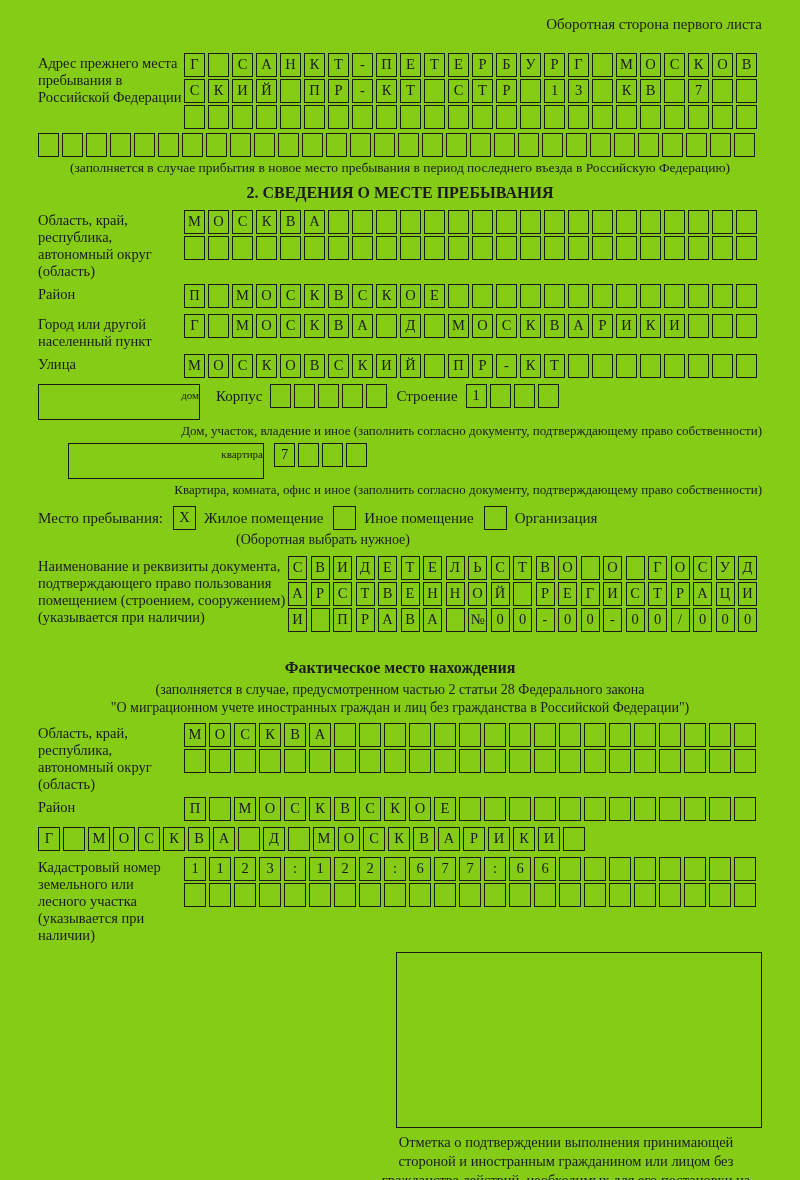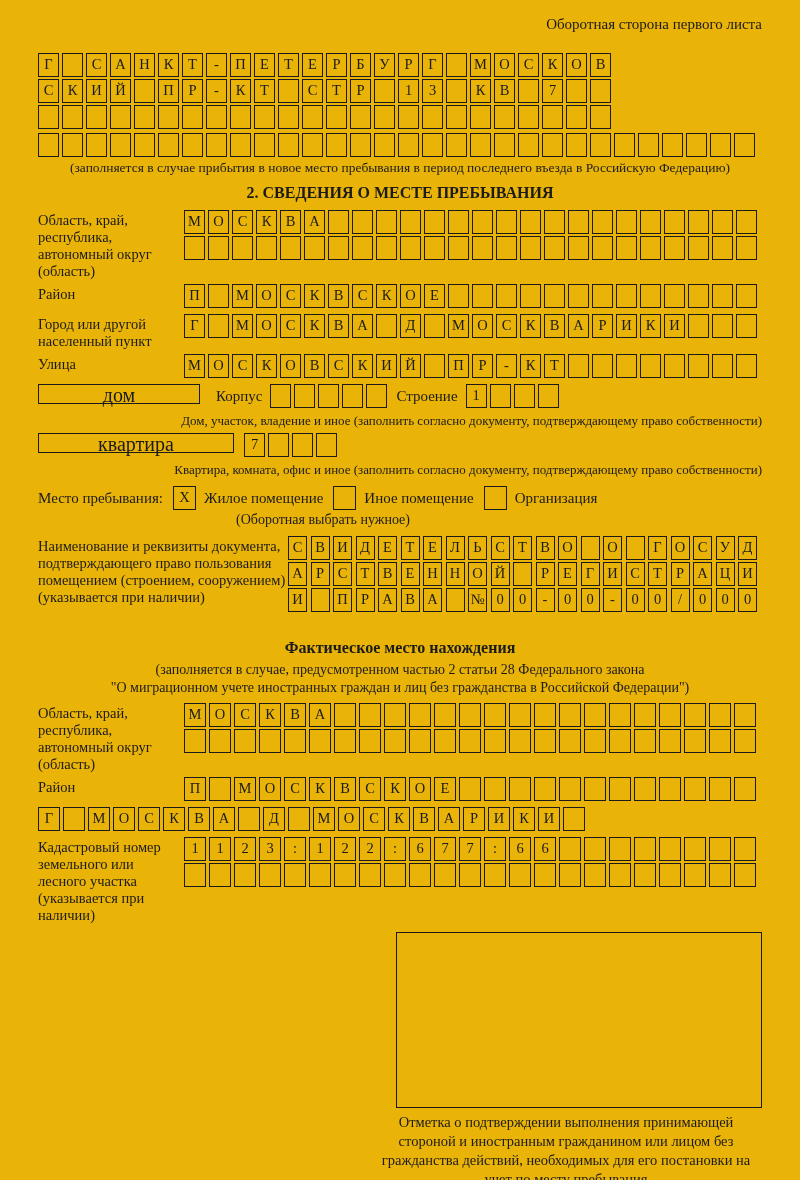--- a/index.html
+++ b/index.html
@@ -1,21 +1,21 @@
 <!DOCTYPE html>
 <html><head>
 <meta charset="utf-8">
 <style>
   html,body{margin:0;padding:0;background:#fff;}
   .page{
     position:relative;
     width:800px;height:1180px;
     box-sizing:border-box;
     padding:16px 38px 0 38px;
-    background:#eab308;
+    background:#84cc16;
     font-family:"Liberation Serif","DejaVu Serif",serif;
     color:#1b1b1b;
     overflow:hidden;
   }
   .hdr-right{text-align:right;font-size:15px;margin-bottom:20px;}
   .frow{display:flex;align-items:flex-start;}
   .flabel{flex:none;width:146px;font-size:14.5px;line-height:17px;padding-top:2px;}
   .flabel.wide{width:250px;}
   .fcells{flex:1;}
   .cellrow{white-space:nowrap;height:24px;margin-bottom:2px;}
@@ -26,42 +26,43 @@
     font-size:14.5px;line-height:21px;text-align:center;
     vertical-align:top;
   }
   .sm .cbox{width:19px;margin-right:3.5px;}
   .w2 .cbox{width:22px;}
   .fullrow{margin-top:2px;}
   .note{font-size:13.5px;text-align:center;line-height:17px;margin-top:2px;}
   .note-left{font-size:13px;text-align:right;line-height:17px;margin:2px 0 4px 0;}
   .sec-title{font-size:16px;font-weight:bold;text-align:center;margin:8px 0 8px 0;}
   .domrow{display:flex;align-items:flex-start;margin-top:4px;}
-  .bigbox{flex:none;box-sizing:border-box;border:1.5px solid #1b1b1b;height:20px;
-    text-align:center;font-size:20px;line-height:21px;}
+  .bigbox{flex:none;box-sizing:border-box;border:1.5px solid #1b1b1b;height:36px;
+    text-align:right;font-size:11px;line-height:21px;}
   .bigbox.dom{width:162px;margin-right:10px;}
-  .bigbox.kv{width:196px;margin-right:10px;}
+  .bigbox.kv{width:196px;margin-left:30px;margin-right:10px;}
   .inline-lb{font-size:15px;line-height:24px;padding:0 8px 0 6px;}
   .mestorow{display:flex;align-items:center;margin-top:8px;font-size:15px;}
   .mestorow .cbox{width:23px;margin:0 8px 0 10px;}
   .mesto-note{font-size:14px;margin:2px 0 8px 198px;}
   .fine{font-size:14px;text-align:center;line-height:18px;}
   .stampwrap{width:392px;margin-left:auto;margin-top:8px;}
   .stamp{box-sizing:border-box;width:366px;height:176px;border:1.5px solid #1b1b1b;margin-left:26px;}
   .stamp-note{font-size:14.5px;text-align:center;line-height:19px;margin-top:5px;}
   .mb4{margin-bottom:4px;}
 </style>
 </head>
 <body>
 
 <div class="page">
 
   <div class="hdr-right">Оборотная сторона первого листа</div>
 
   <div class="frow">
+    <div class="flabel">Адрес прежнего места пребывания в Российской Федерации</div>
     <div class="fcells">
       <div class="cellrow"><span class="cbox">Г</span><span class="cbox"></span><span class="cbox">С</span><span class="cbox">А</span><span class="cbox">Н</span><span class="cbox">К</span><span class="cbox">Т</span><span class="cbox">-</span><span class="cbox">П</span><span class="cbox">Е</span><span class="cbox">Т</span><span class="cbox">Е</span><span class="cbox">Р</span><span class="cbox">Б</span><span class="cbox">У</span><span class="cbox">Р</span><span class="cbox">Г</span><span class="cbox"></span><span class="cbox">М</span><span class="cbox">О</span><span class="cbox">С</span><span class="cbox">К</span><span class="cbox">О</span><span class="cbox">В</span></div>
       <div class="cellrow"><span class="cbox">С</span><span class="cbox">К</span><span class="cbox">И</span><span class="cbox">Й</span><span class="cbox"></span><span class="cbox">П</span><span class="cbox">Р</span><span class="cbox">-</span><span class="cbox">К</span><span class="cbox">Т</span><span class="cbox"></span><span class="cbox">С</span><span class="cbox">Т</span><span class="cbox">Р</span><span class="cbox"></span><span class="cbox">1</span><span class="cbox">3</span><span class="cbox"></span><span class="cbox">К</span><span class="cbox">В</span><span class="cbox"></span><span class="cbox">7</span><span class="cbox"></span><span class="cbox"></span></div>
       <div class="cellrow"><span class="cbox"></span><span class="cbox"></span><span class="cbox"></span><span class="cbox"></span><span class="cbox"></span><span class="cbox"></span><span class="cbox"></span><span class="cbox"></span><span class="cbox"></span><span class="cbox"></span><span class="cbox"></span><span class="cbox"></span><span class="cbox"></span><span class="cbox"></span><span class="cbox"></span><span class="cbox"></span><span class="cbox"></span><span class="cbox"></span><span class="cbox"></span><span class="cbox"></span><span class="cbox"></span><span class="cbox"></span><span class="cbox"></span><span class="cbox"></span></div>
     </div>
   </div>
   <div class="cellrow fullrow"><span class="cbox"></span><span class="cbox"></span><span class="cbox"></span><span class="cbox"></span><span class="cbox"></span><span class="cbox"></span><span class="cbox"></span><span class="cbox"></span><span class="cbox"></span><span class="cbox"></span><span class="cbox"></span><span class="cbox"></span><span class="cbox"></span><span class="cbox"></span><span class="cbox"></span><span class="cbox"></span><span class="cbox"></span><span class="cbox"></span><span class="cbox"></span><span class="cbox"></span><span class="cbox"></span><span class="cbox"></span><span class="cbox"></span><span class="cbox"></span><span class="cbox"></span><span class="cbox"></span><span class="cbox"></span><span class="cbox"></span><span class="cbox"></span><span class="cbox"></span></div>
   <div class="note">(заполняется в случае прибытия в новое место пребывания в период последнего въезда в Российскую Федерацию)</div>
 
   <div class="sec-title">2. СВЕДЕНИЯ О МЕСТЕ ПРЕБЫВАНИЯ</div>

